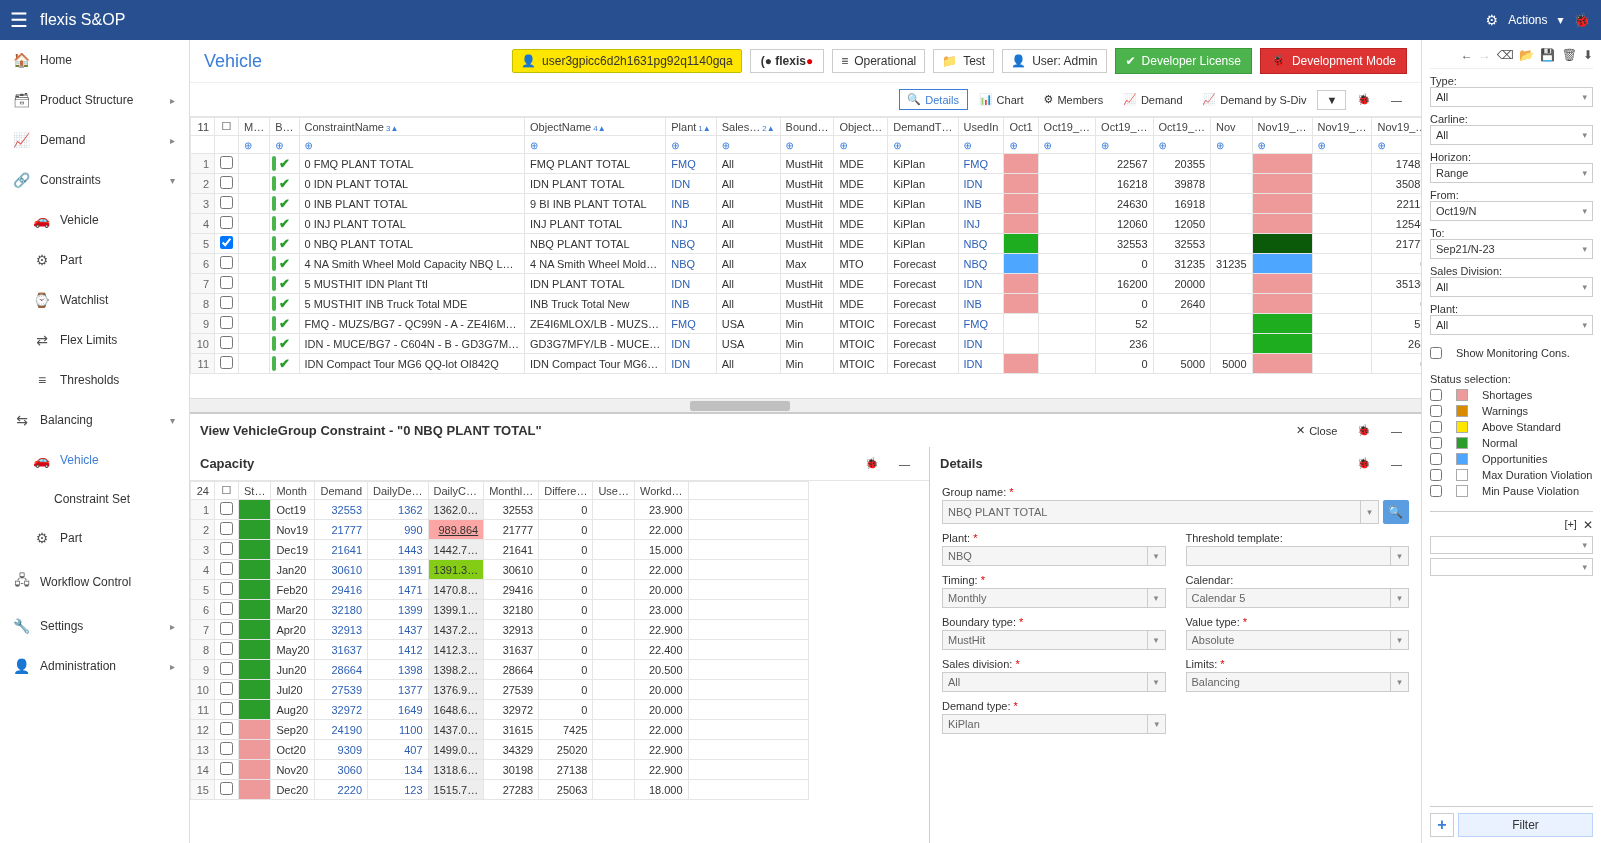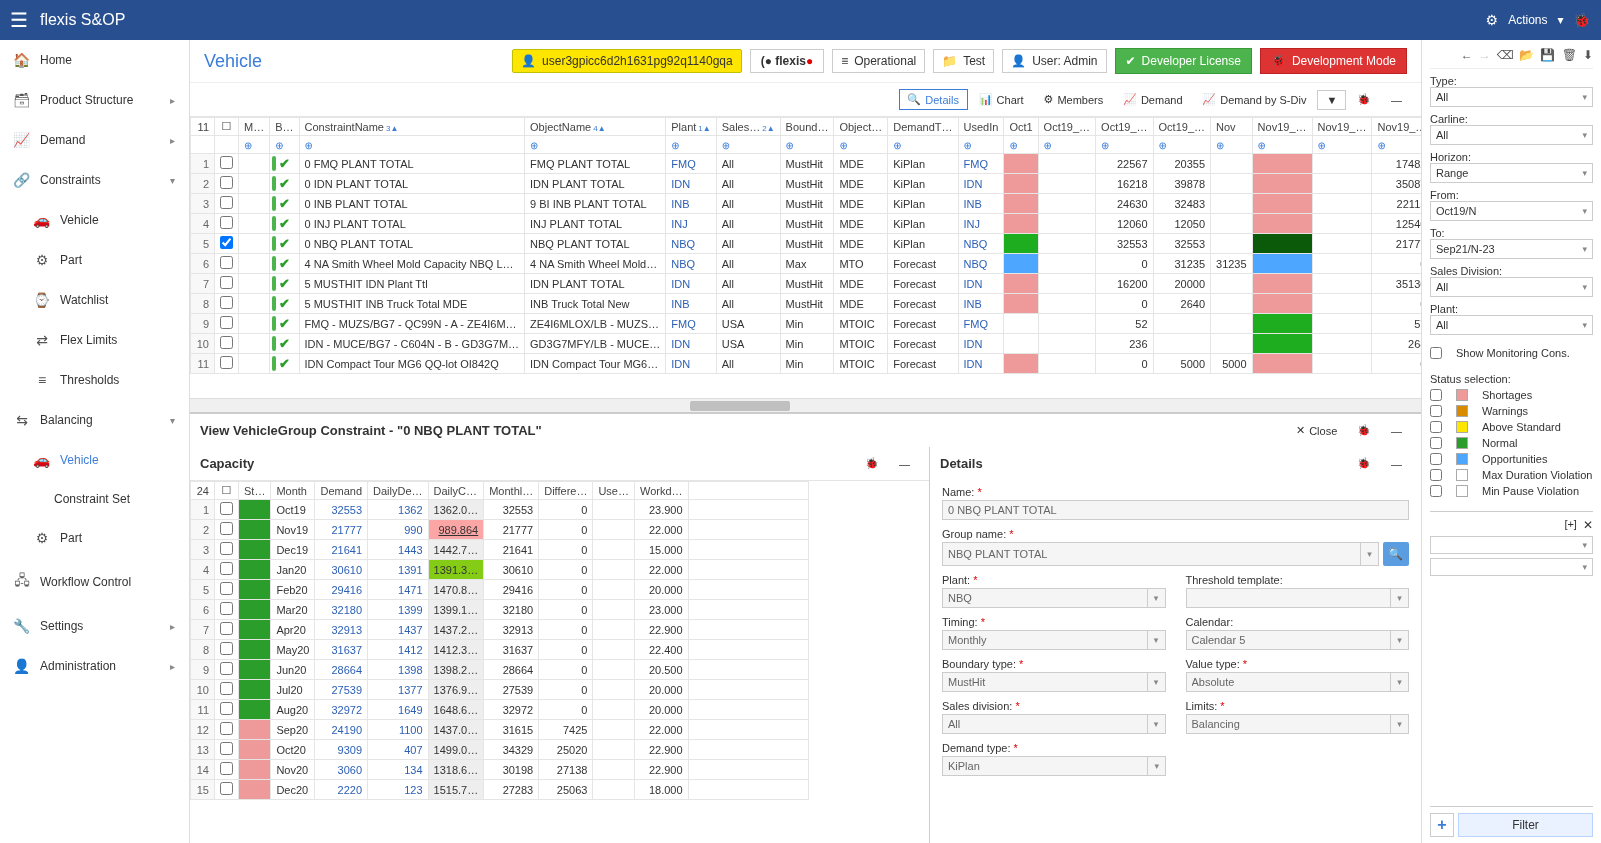--- a/index.html
+++ b/index.html
@@ -348,21 +348,21 @@
                 <td>9 BI INB PLANT TOTAL</td>
                 <td style="color:#2b5fb5;">INB</td>
                 <td>All</td>
                 <td>MustHit</td>
                 <td>MDE</td>
                 <td>KiPlan</td>
                 <td style="color:#2b5fb5;">INB</td>
                 <td class="colored c-red"></td>
                 <td class="num"></td>
                 <td class="num">24630</td>
-                <td class="num">32483</td>
+                <td class="num">16918</td>
                 <td class="num"></td>
                 <td class="colored c-red"></td>
                 <td class="num"></td>
                 <td class="num">22115</td>
               </tr>
               <tr>
                 <td class="rowidx">4</td>
                 <td class="check"><input type="checkbox" style=""></td>
                 <td></td>
                 <td class="status-cell"><span class="chk">✔</span></td>
@@ -799,26 +799,20 @@
       </div>
       <div class="lower-right">
         <div class="panel-head">
           <span class="panel-title">Details</span>
           <div class="panel-actions">
             <span class="tool-btn">🐞</span>
             <span class="tool-btn">—</span>
           </div>
         </div>
         <div class="form">
-          <div class="form-row">
-              <div class="form-field">
-                <span class="form-label req">Name:</span>
-                <input class="form-input" readonly="" value="0 NBQ PLANT TOTAL" style="">
-              </div>
-            </div>
           <div class="form-row">
               <div class="form-field">
                 <span class="form-label req">Group name:</span>
                 <div class="form-select">
                   <input class="form-input" readonly="" value="NBQ PLANT TOTAL" style="">
                   <span class="sel-caret">▾</span>
                   <span class="search-btn">🔍</span>
                 </div>
               </div>
             </div>

